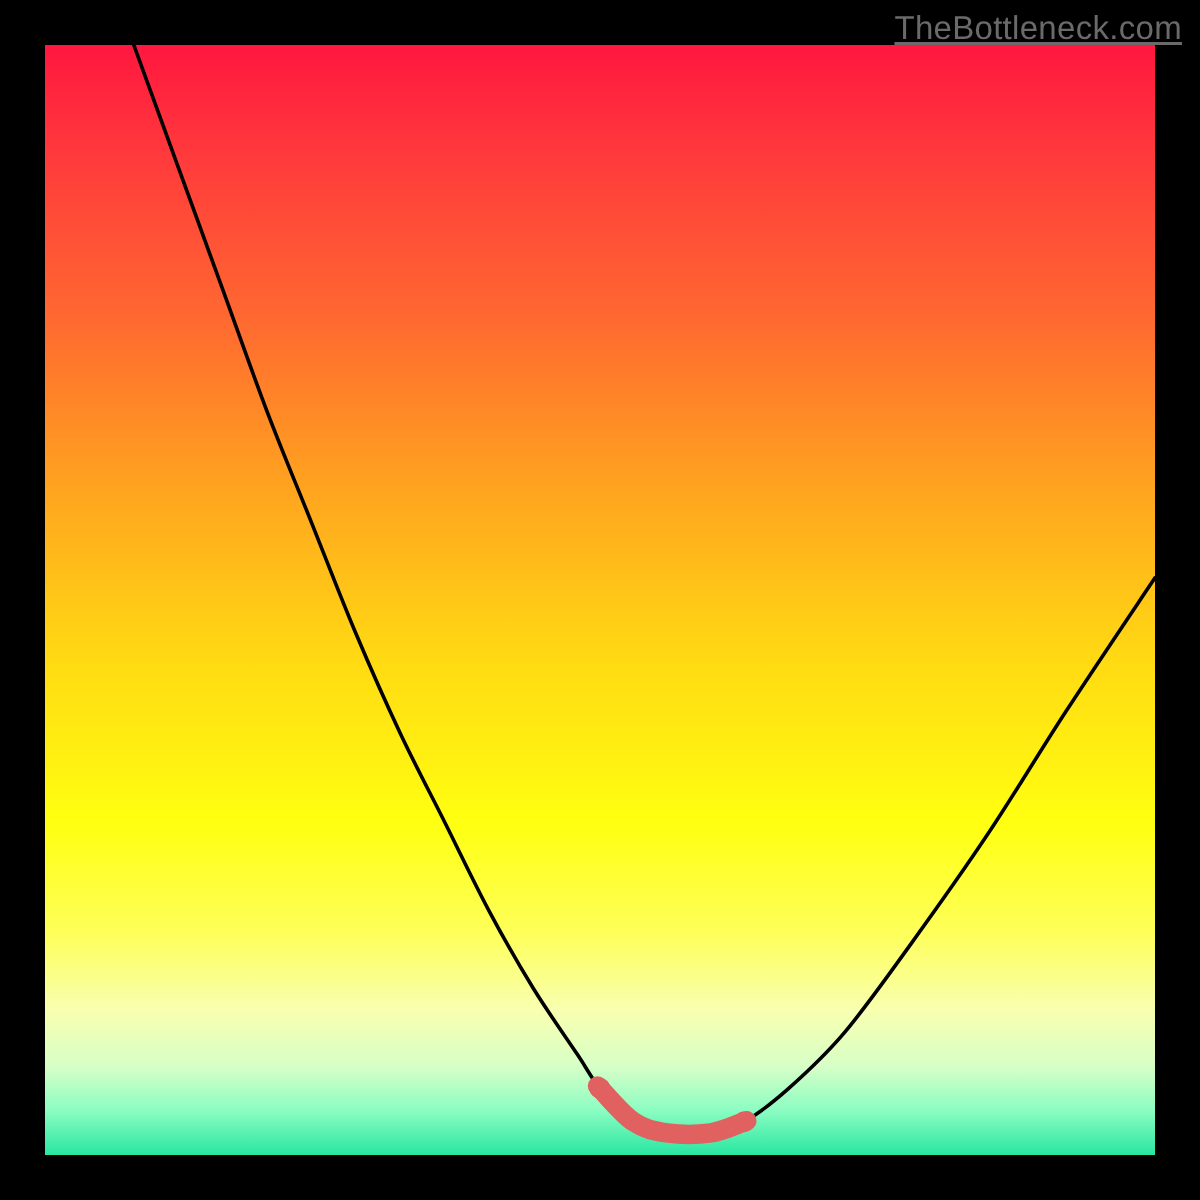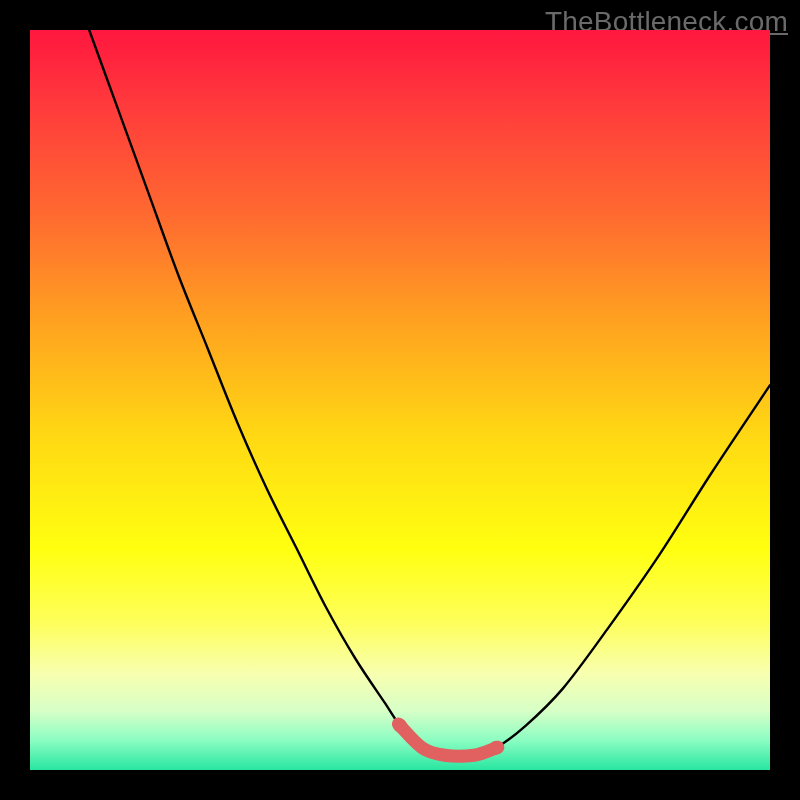--- a/index.html
+++ b/index.html
@@ -37,21 +37,21 @@
       #d7ffc7 92%,
       #8bfdc2 96%,
       #28e6a1 100%
     );
   }
   .watermark {
     position: absolute;
     top: 6px;
     right: 12px;
     color: #6a6a6a;
-    font-size: 28px;
+    font-size: 22px;
     font-weight: 500;
     letter-spacing: 0.2px;
     user-select: none;
     text-decoration: underline;
   }
   svg.curve {
     position: absolute;
     left: 0;
     top: 0;
     width: 740px;

